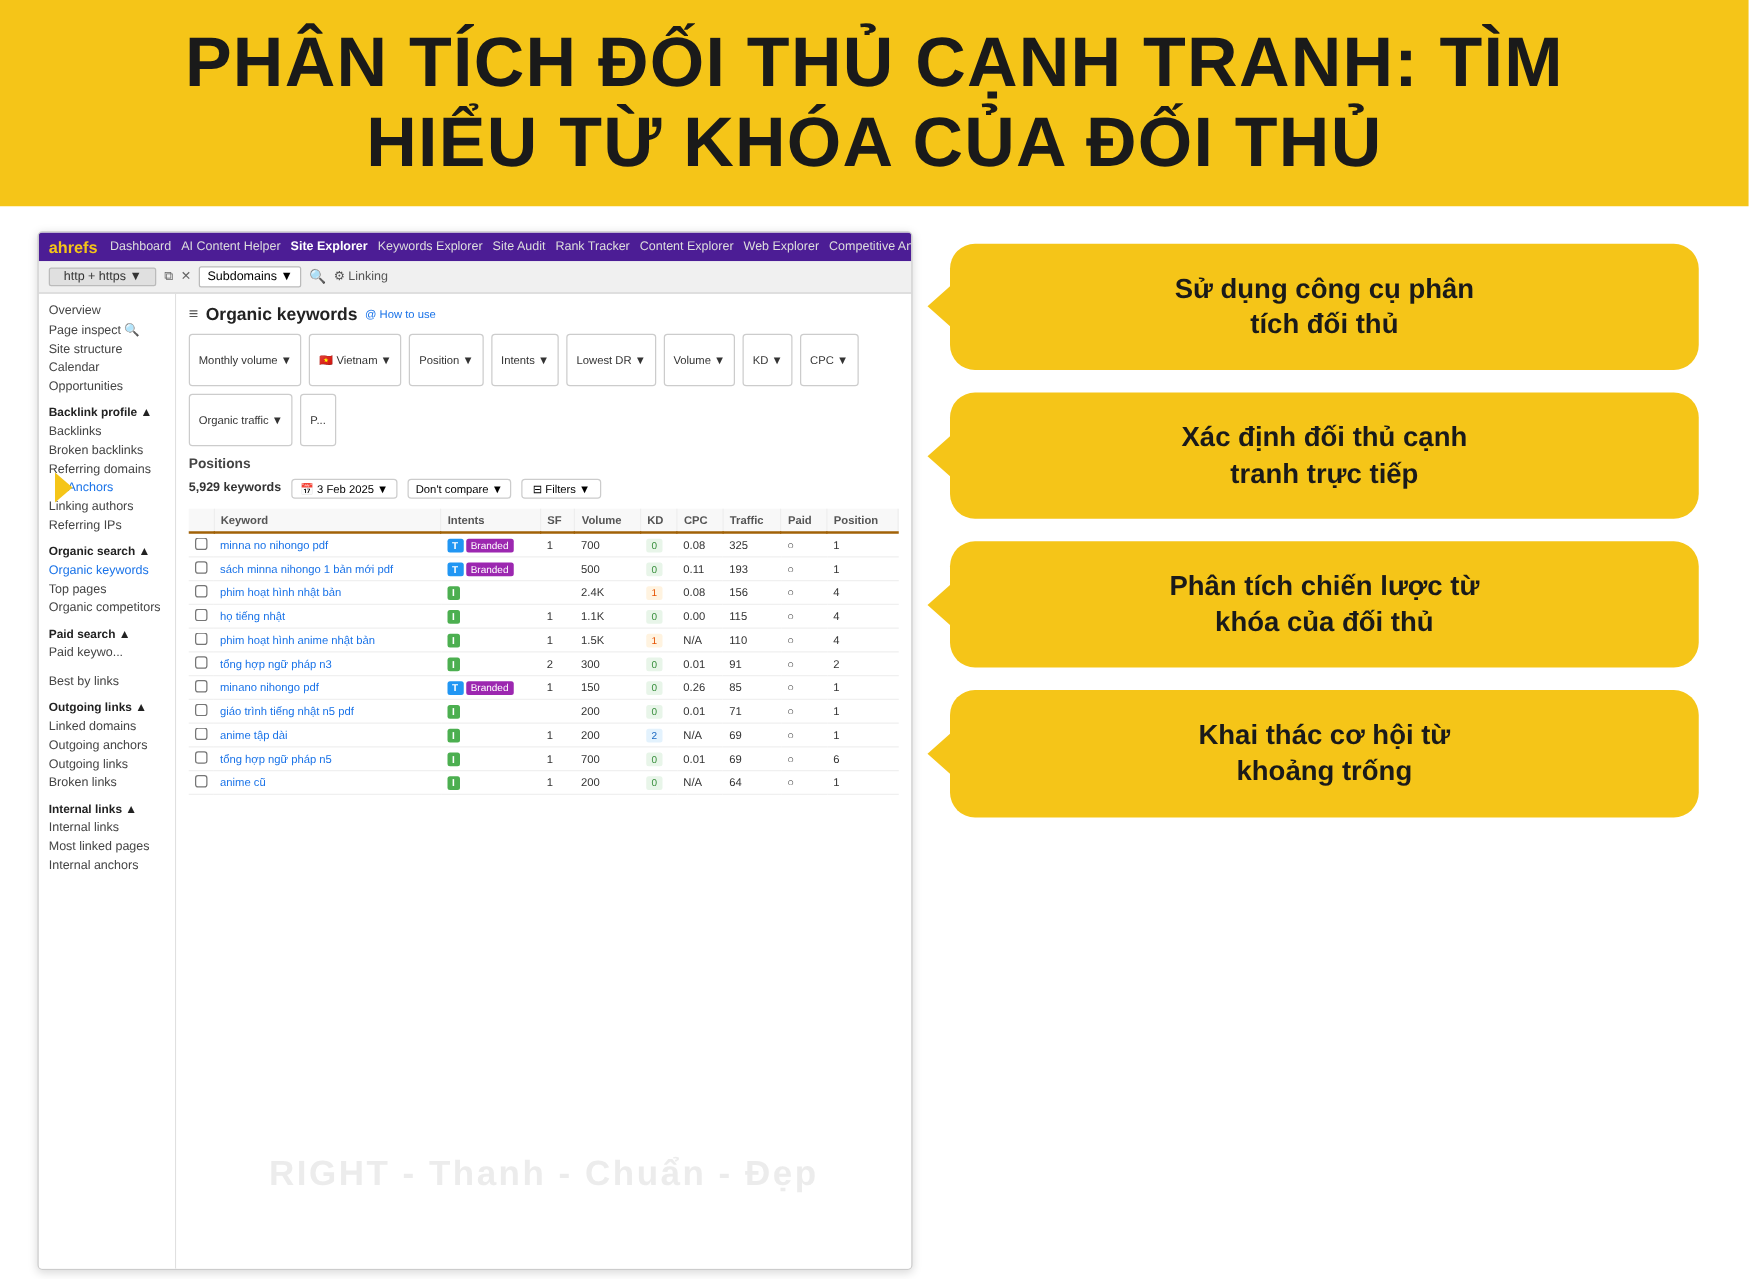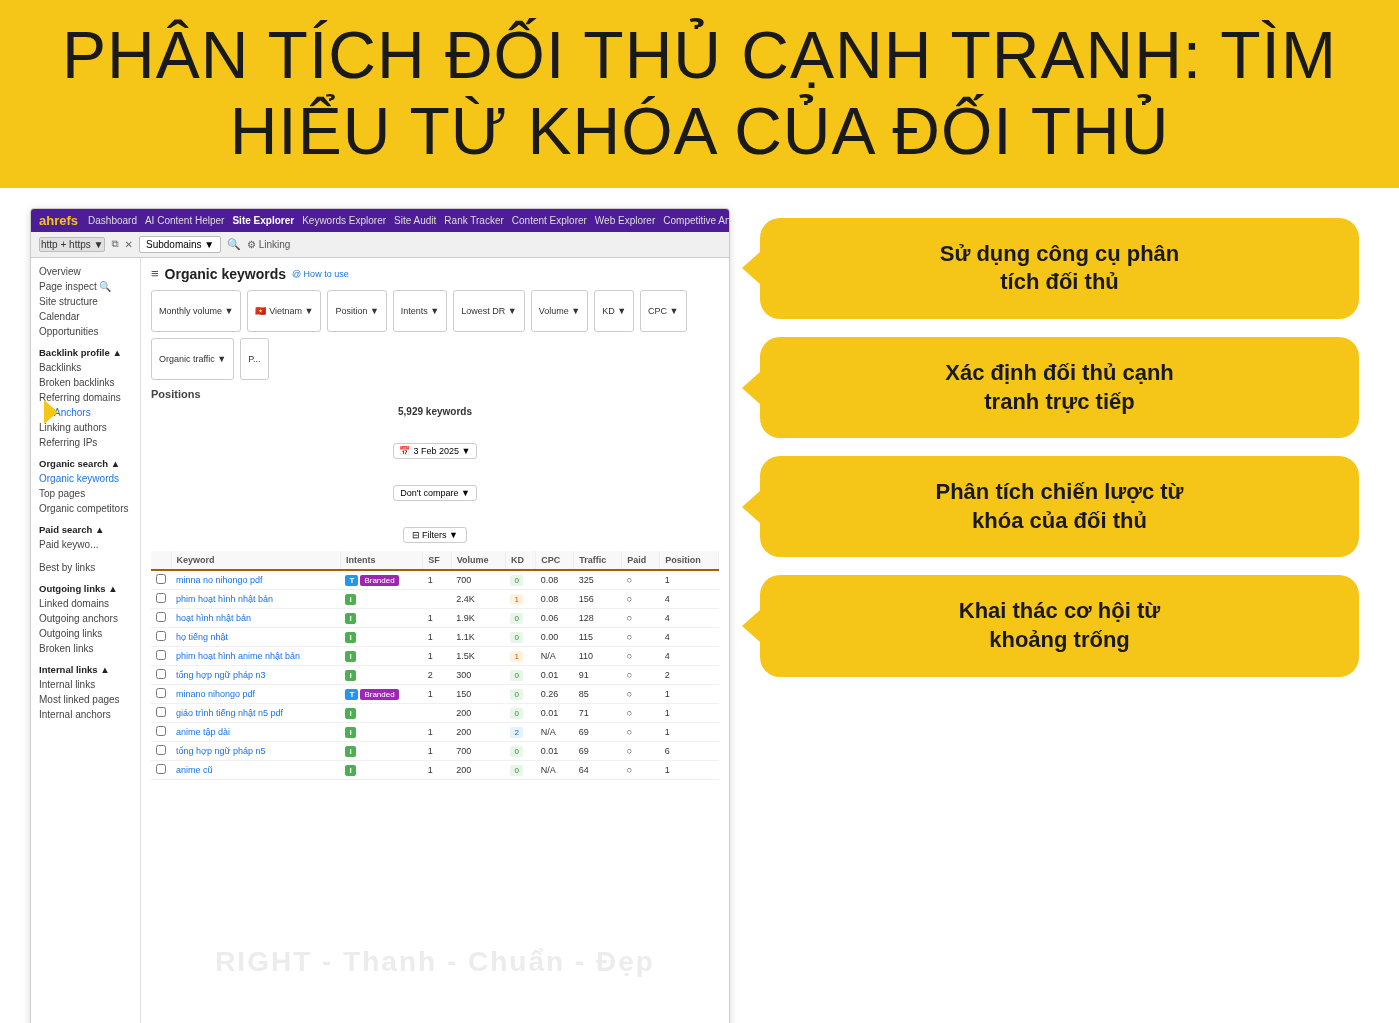--- a/index.html
+++ b/index.html
@@ -11,22 +11,22 @@
       overflow: hidden;
     }
 
     
     .header-banner {
       background: #F5C518;
       text-align: center;
       padding: 18px 40px 18px 40px;
     }
     .header-banner h1 {
-      font-size: 66px;
-      font-weight: 400;
+      font-size: 56px;
+      font-weight: 700;
       color: #1a1a1a;
       line-height: 1.15;
       text-transform: uppercase;
       letter-spacing: 1px;
       text-align: center;
     }
 
     
     .main-content {
       display: flex;
@@ -79,21 +79,21 @@
       align-items: center;
       padding: 4px 8px;
       gap: 6px;
       border-bottom: 1px solid #ccc;
     }
     .protocol-select {
       font-size: 10px;
       color: #333;
       background: #e0e0e0;
       border: 1px solid #bbb;
-      padding: 1px 1px;
+      padding: 1px 11px;
       border-radius: 2px;
     }
     .address-input {
       font-size: 10px;
       color: #333;
       background: #fff;
       border: 1px solid #bbb;
       padding: 2px 6px;
       border-radius: 2px;
       flex: 1;
@@ -198,23 +198,22 @@
       font-size: 11px;
       font-weight: bold;
       color: #444;
       margin-bottom: 6px;
     }
 
     
     .keywords-bar {
       display: flex;
       align-items: center;
-      gap: 26px;
+      gap: 8px;
       margin-bottom: 8px;
-      flex-direction: column;
     }
     .keywords-count-badge {
       font-size: 10px;
       font-weight: bold;
       color: #333;
     }
     .date-btn {
       font-size: 9px;
       background: #fff;
       border: 1px solid #ccc;
@@ -516,39 +515,39 @@
                 <td>1</td>
                 <td>700</td>
                 <td><span class="num-badge-0">0</span></td>
                 <td>0.08</td>
                 <td>325</td>
                 <td>○</td>
                 <td>1</td>
               </tr>
               <tr>
                 <td class="checkbox-cell"><input type="checkbox" class="row-checkbox" style=""></td>
+                <td style="color: rgb(26, 115, 232); cursor: pointer;">sách minna nihongo 1 bản mới pdf</td>
+                <td style="white-space: nowrap;"><span class="badge-t" style="margin-right: 2px;">T</span><span class="badge-branded" style="margin-right: 2px;">Branded</span></td>
+                <td></td>
+                <td>500</td>
+                <td><span class="num-badge-0">0</span></td>
+                <td>0.11</td>
+                <td>193</td>
+                <td>○</td>
+                <td>1</td>
+              </tr>
+              <tr>
+                <td class="checkbox-cell"><input type="checkbox" class="row-checkbox" style=""></td>
                 <td style="color: rgb(26, 115, 232); cursor: pointer;">phim hoạt hình nhật bản</td>
                 <td style="white-space: nowrap;"><span class="badge-i" style="margin-right: 2px;">I</span></td>
                 <td></td>
                 <td>2.4K</td>
                 <td><span class="num-badge-1">1</span></td>
                 <td>0.08</td>
                 <td>156</td>
-                <td>○</td>
-                <td>4</td>
-              </tr>
-              <tr>
-                <td class="checkbox-cell"><input type="checkbox" class="row-checkbox" style=""></td>
-                <td style="color: rgb(26, 115, 232); cursor: pointer;">hoạt hình nhật bản</td>
-                <td style="white-space: nowrap;"><span class="badge-i" style="margin-right: 2px;">I</span></td>
-                <td>1</td>
-                <td>1.9K</td>
-                <td><span class="num-badge-0">0</span></td>
-                <td>0.06</td>
-                <td>128</td>
                 <td>○</td>
                 <td>4</td>
               </tr>
               <tr>
                 <td class="checkbox-cell"><input type="checkbox" class="row-checkbox" style=""></td>
                 <td style="color: rgb(26, 115, 232); cursor: pointer;">họ tiếng nhật</td>
                 <td style="white-space: nowrap;"><span class="badge-i" style="margin-right: 2px;">I</span></td>
                 <td>1</td>
                 <td>1.1K</td>
                 <td><span class="num-badge-0">0</span></td>

